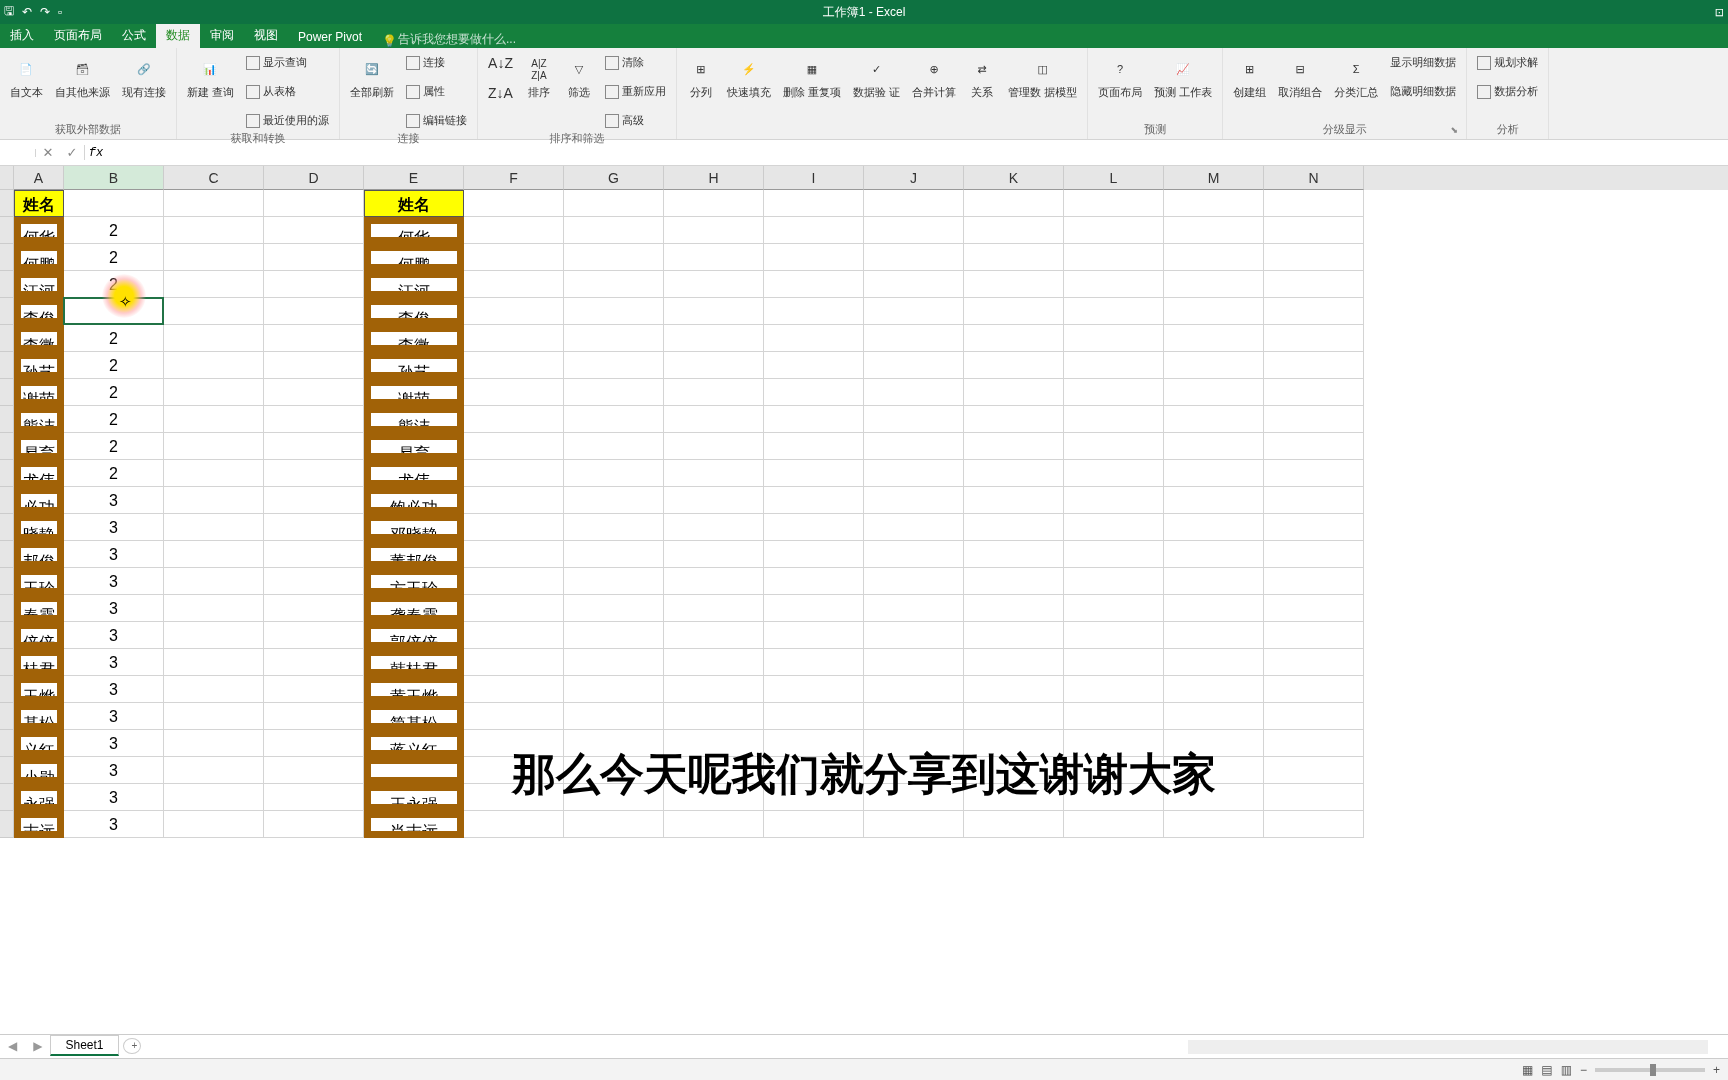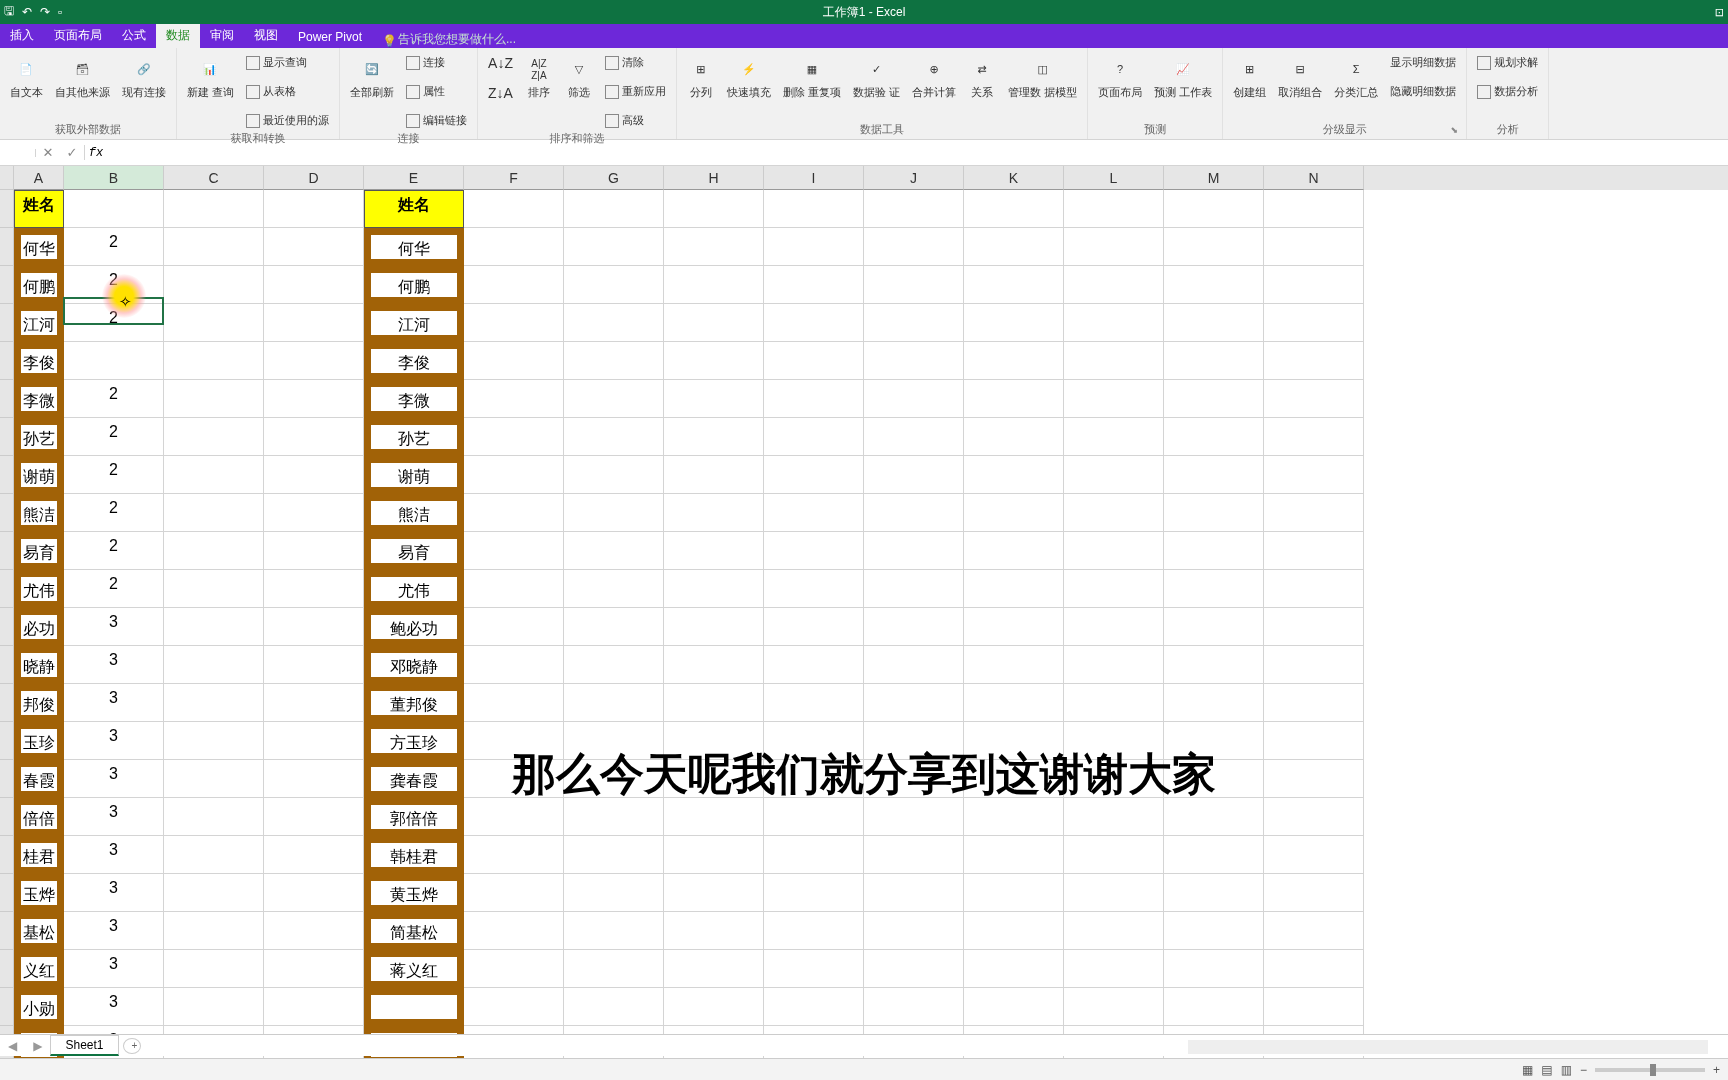--- a/index.html
+++ b/index.html
@@ -1,21 +1,21 @@
 <!DOCTYPE html>
 <html><head>
 <meta charset="utf-8">
 <style>
 * { margin: 0; padding: 0; box-sizing: border-box; font-family: "Microsoft YaHei", Arial, sans-serif; }
 body { width: 1728px; height: 1080px; background: #fff; overflow: hidden; position: relative; }
 .title-bar { height: 24px; background: #0e7241; display: flex; align-items: center; justify-content: center; color: #fff; font-size: 12px; position: relative; }
 .title-left { position: absolute; left: 4px; display: flex; gap: 4px; align-items: center; color: #fff; }
 .title-right { position: absolute; right: 4px; color: #fff; font-size: 11px; }
 .qat-icon { width: 14px; height: 14px; display: inline-flex; align-items: center; }
-.tabs-bar { height: 24px; background: #6d28d9; display: flex; align-items: flex-end; }
+.tabs-bar { height: 24px; background: #15803d; display: flex; align-items: flex-end; }
 .tab { padding: 4px 10px; color: #fff; font-size: 12px; cursor: pointer; }
 .tab.active { background: #f1f1f1; color: #228b22; text-align: center; }
 .tell-me { display: flex; align-items: center; padding: 0 10px; color: #c5e0d0; font-size: 12px; }
 .bulb-icon { width: 12px; height: 12px; margin-right: 4px; opacity: .8; }
 .ribbon { height: 92px; background: #f1f1f1; border-bottom: 1px solid #d4d4d4; display: flex; }
 .ribbon-group { border-right: 1px solid #e1e1e1; display: flex; flex-direction: column; justify-content: space-between; padding: 2px 6px 0 6px; }
 .group-content { display: flex; align-items: flex-start; gap: 4px; flex: 1; padding-top: 4px; }
 .group-label { text-align: center; font-size: 11px; color: #666; padding: 2px 0; position: relative; }
 .dlg-launch { position: absolute; right: 0; bottom: 2px; width: 12px; height: 12px; font-size: 9px; color: #888; }
 .btn-lg { display: flex; flex-direction: column; align-items: center; justify-content: center; font-size: 11px; color: #333; padding: 2px 4px; cursor: pointer; text-align: center; line-height: 1.2; }
@@ -28,21 +28,21 @@
 .fb-btns { display: flex; border-right: 1px solid #d4d4d4; }
 .fb-btn { width: 24px; text-align: center; font-size: 13px; color: #888; cursor: pointer; }
 .fx-label { width: 22px; text-align: center; font-style: italic; font-size: 12px; font-family: Liberation Mono, monospace; }
 .formula-input { flex: 1; padding: 0 6px; font-size: 12px; }
 .grid-wrap { position: relative; }
 .col-headers { height: 24px; display: flex; background: #e6e6e6; }
 .corner { width: 14px; border-right: 1px solid #ccc; border-bottom: 1px solid #ccc; background: #e6e6e6; }
 .col-h { border-right: 1px solid #ccc; border-bottom: 1px solid #999; text-align: center; font-size: 14px; color: #333; line-height: 24px; background: #e6e6e6; }
 .col-h.active { background: #d4ead9; }
 .rows { }
-.row { display: flex; height: 38px; }
+.row { display: flex; height: 27px; }
 .row-h { width: 14px; background: #e6e6e6; border-right: 1px solid #ccc; border-bottom: 1px solid #ccc; font-size: 10px; text-align: center; line-height: 27px; }
 .cell { border-right: 1px solid #d4d4d4; border-bottom: 1px solid #d4d4d4; font-size: 16px; text-align: center; line-height: 27px; overflow: hidden; }
 .cell.hdr { background: #ffff00; font-weight: bold; border: 1px solid #555; }
 .cell.bordered { border: 7px solid #a16207; }
 .col-A { width: 50px; } .col-B { width: 100px; } .col-C { width: 100px; } .col-D { width: 100px; }
 .col-E { width: 100px; } .col-F { width: 100px; } .col-G { width: 100px; } .col-H { width: 100px; }
 .col-I { width: 100px; } .col-J { width: 100px; } .col-K { width: 100px; } .col-L { width: 100px; }
 .col-M { width: 100px; } .col-N { width: 100px; }
 .sel-cell { position: absolute; border: 2px solid #217346; pointer-events: none; }
 .click-fx { position: absolute; width: 44px; height: 44px; border-radius: 50%; background: radial-gradient(circle, #ffe100 0%, #ffe100 30%, rgba(255,153,153,.5) 55%, rgba(255,153,153,0) 72%); pointer-events: none; }
@@ -208,21 +208,20 @@
       <div class="btn-lg">
           <div class="ic">⇄</div>
           <span>关系</span>
         </div>
       <div class="btn-lg">
           <div class="ic">◫</div>
           <span>管理数
 据模型</span>
         </div>
     </div>
-    <div class="group-label">数据工具</div>
   </div>
   <div class="ribbon-group">
     <div class="group-content">
       <div class="btn-lg">
           <div class="ic">?</div>
           <span>页面布局</span>
         </div>
       <div class="btn-lg">
           <div class="ic">📈</div>
           <span>预测

